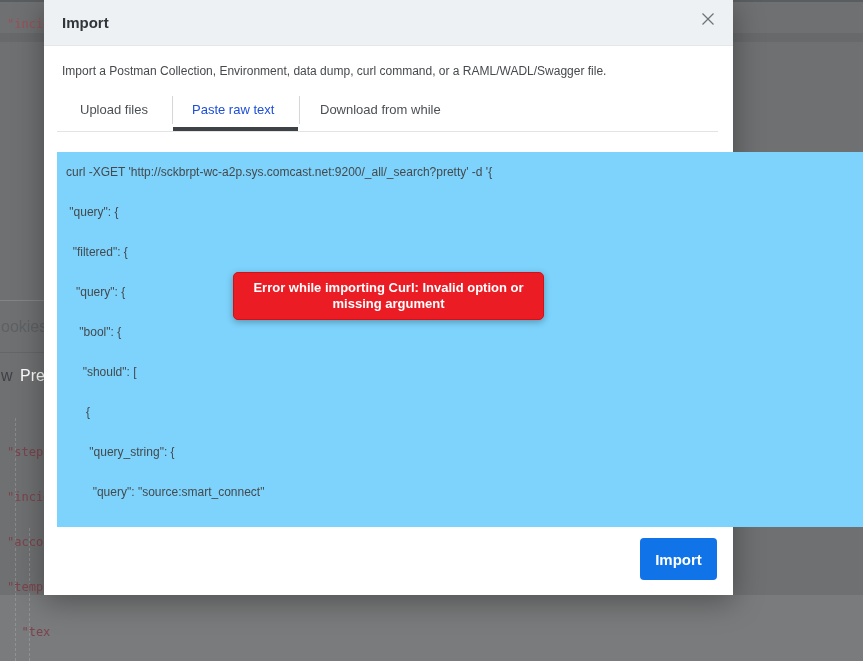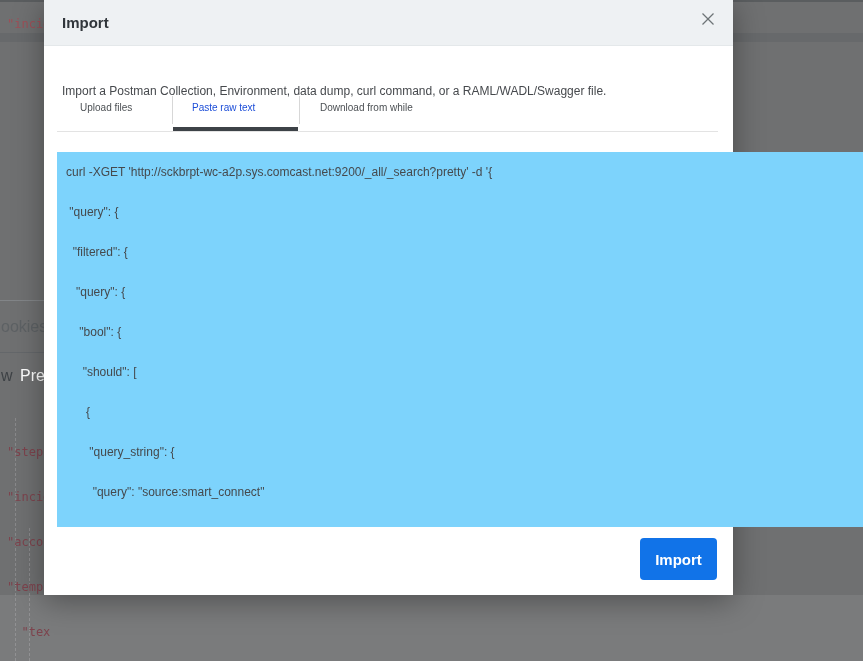--- a/index.html
+++ b/index.html
@@ -24,23 +24,23 @@
   .guide { position:absolute; border-left:1px dashed rgba(205,205,210,.28); }
   .g1 { left:15px; top:418px; height:243px; }
   .g2 { left:29px; top:528px; height:133px; }
 
   
   .modal { position:absolute; left:44px; top:0; width:689px; height:595px; background:#ffffff; box-shadow:0 6px 28px rgba(0,0,0,.35); }
   .modal-header { position:absolute; left:0; top:0; width:689px; height:46px; background:#eef1f3; border-bottom:1px solid #e4e8ea; }
   .modal-title { position:absolute; left:18px; top:14px; font-size:15px; font-weight:700; color:#31363b; }
   .close-btn { position:absolute; right:15px; top:9px; width:20px; height:20px; background:none; border:none; cursor:pointer; padding:0; line-height:0; }
 
-  .desc { position:absolute; left:18px; top:64px; font-size:12px; color:#46494d;margin-top:20px; }
+  .desc { position:absolute; left:18px; top:64px; font-size:12px; color:#46494d; }
 
-  .tab { position:absolute; top:102px; font-size:10px; color:#4c5054; cursor:pointer; }
+  .tab { position:absolute; top:102px; font-size:13px; color:#4c5054; cursor:pointer; }
   .tab-1 { left:36px; }
   .tab-2 { left:148px; color:#1d4ed8; }
   .tab-3 { left:276px; }
   .tab-sep { position:absolute; top:96px; width:1px; height:28px; background:#d7d7d7; }
   .sep-1 { left:128px; }
   .sep-2 { left:255px; }
   .tab-underline { position:absolute; left:129px; top:127px; width:125px; height:4px; background:#3d4247; }
   .tab-rule { position:absolute; left:13px; top:131px; width:661px; height:1px; background:#e3e3e3; }
 
   .import-btn { position:absolute; left:596px; top:538px; width:77px; height:42px; background:#1173e8; color:#ffffff;
@@ -122,14 +122,15 @@
  "query": {
   "filtered": {
    "query": {
     "bool": {
      "should": [
       {
        "query_string": {
         "query": "source:smart_connect"
         }</textarea>
 
+  <div class="toast">Error while importing Curl: Invalid option or missing argument</div>
 
 </div>
 
 </body></html>

